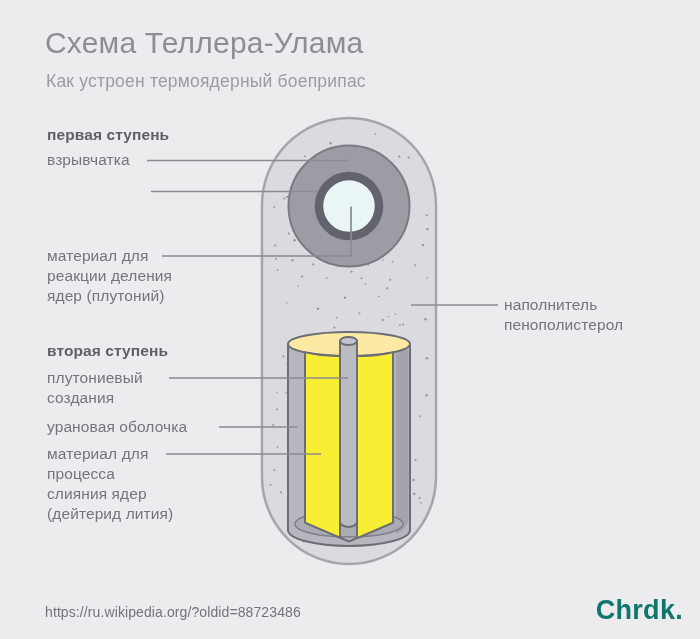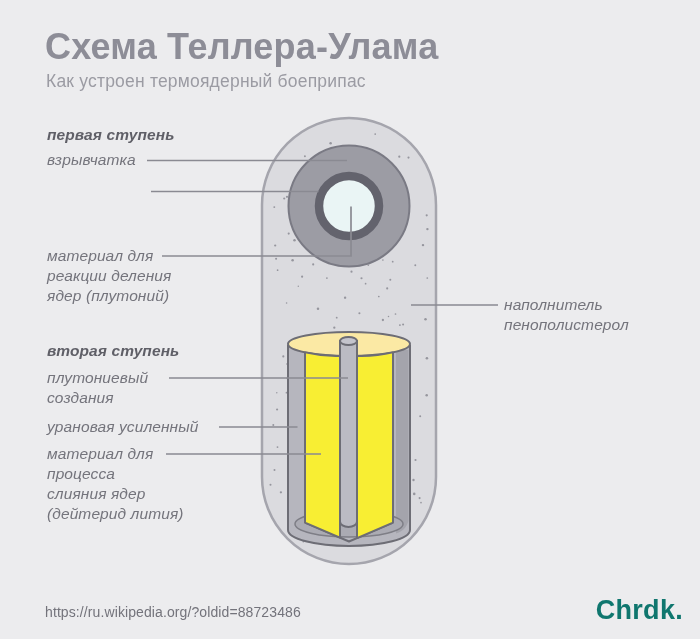--- a/index.html
+++ b/index.html
@@ -6,32 +6,32 @@
   .stage{
     position:relative;
     width:700px;height:639px;
     background:#ECECEE;
     font-family:"Liberation Sans","DejaVu Sans",sans-serif;
     overflow:hidden;
   }
   .canvas{position:absolute;left:0;top:0;}
   .title{
     position:absolute;left:45px;top:26px;
-    font-size:36px;font-weight:700;color:#8D8D97;
+    font-size:30px;font-weight:400;color:#8D8D97;
     letter-spacing:0.2px;
   }
   .subtitle{
     position:absolute;left:46px;top:71px;
     font-size:17.5px;font-weight:400;color:#9B9BA3;
     letter-spacing:0.2px;
   }
   .label{
     position:absolute;left:47px;
     font-size:15.5px;line-height:20px;color:#74747C;
-    white-space:pre-line;letter-spacing:0.1px;font-style:italic;
+    white-space:pre-line;letter-spacing:0.1px;
   }
   .label.heading{font-weight:700;color:#5F5F67;}
   .label.right-col{left:504px;}
   .footer-line{
     position:absolute;left:45px;
     font-size:14px;color:#73737B;letter-spacing:0.1px;
   }
   .logo{
     position:absolute;right:17px;top:595px;
     font-size:27px;font-weight:700;color:#0f766e;
@@ -264,21 +264,21 @@
   <div class="subtitle">Как устроен термоядерный боеприпас</div>
 
   <div class="label heading" style="top:125px">первая ступень</div>
   <div class="label" style="top:150px">взрывчатка</div>
   <div class="label" style="top:246px">материал для
 реакции деления
 ядер (плутоний)</div>
   <div class="label heading" style="top:341px">вторая ступень</div>
   <div class="label" style="top:368px">плутониевый
 создания</div>
-  <div class="label" style="top:417px">урановая усиленный</div>
+  <div class="label" style="top:417px">урановая оболочка</div>
   <div class="label" style="top:444px">материал для
 процесса
 слияния ядер
 (дейтерид лития)</div>
 
   <div class="label right-col" style="top:295px">наполнитель
 пенополистерол</div>
 
   <div class="footer-line" style="top:604px">https://ru.wikipedia.org/?oldid=88723486</div>
   <div class="logo">Chrdk.</div>

